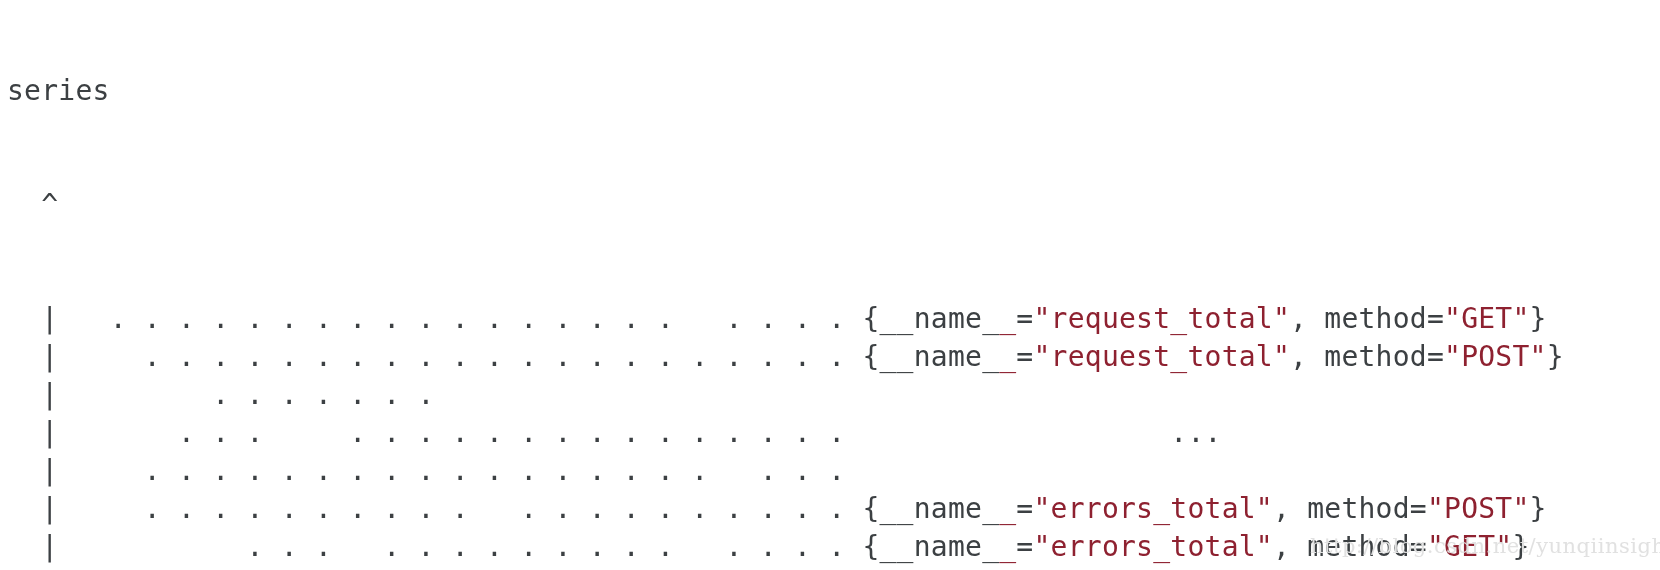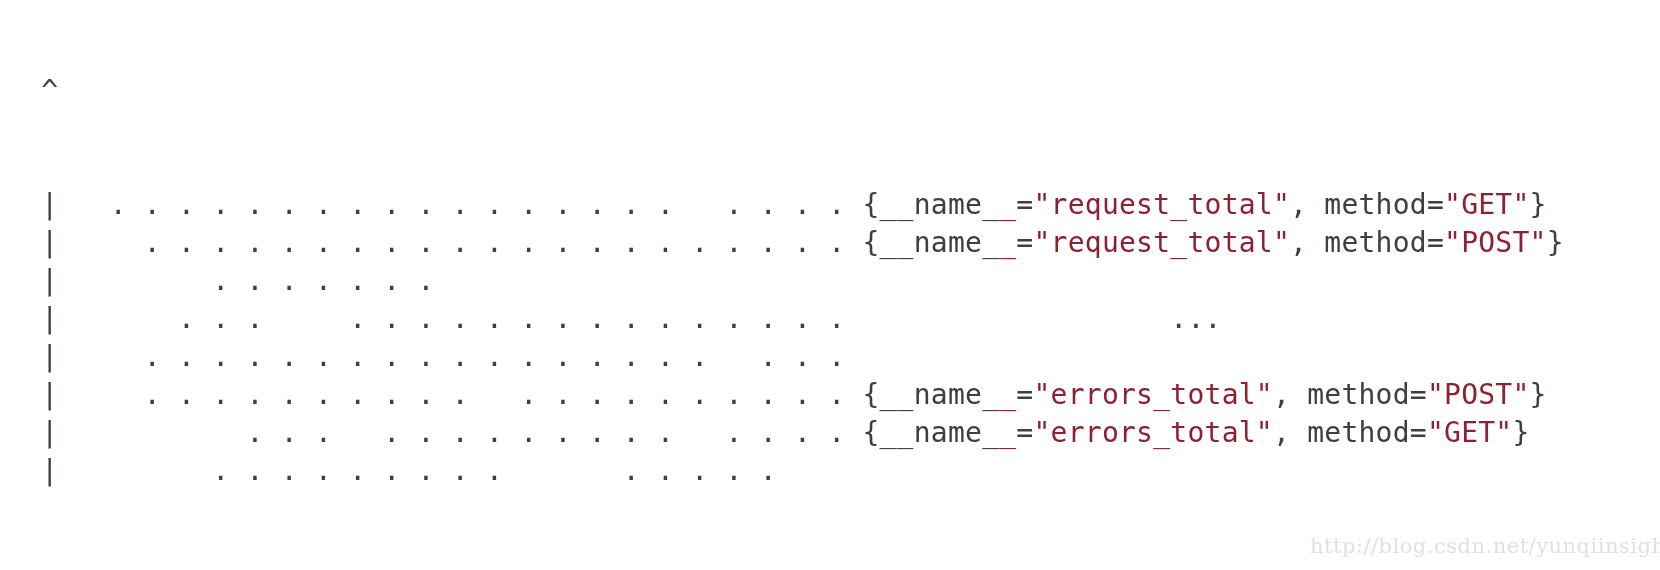--- a/index.html
+++ b/index.html
@@ -37,19 +37,20 @@
     font-size: 21px;
     letter-spacing: 0.5px;
     color: var(--wm, #e1e1e1);
     white-space: pre;
   }
 </style>
 </head>
 <body>
 
 <div class="art">
+  <div class="line">series</div>
   <div class="line">  ^</div>
   <div id="rows"><div class="line"><span>  |   . . . . . . . . . . . . . . . . .   . . . . </span><span>{__name_</span><span class="accent">_</span><span>=</span><span class="accent">"request_total"</span><span>, method=</span><span class="accent">"GET"</span><span>}</span></div><div class="line"><span>  |     . . . . . . . . . . . . . . . . . . . . . </span><span>{__name_</span><span class="accent">_</span><span>=</span><span class="accent">"request_total"</span><span>, method=</span><span class="accent">"POST"</span><span>}</span></div><div class="line"><span>  |         . . . . . . .</span></div><div class="line"><span>  |       . . .     . . . . . . . . . . . . . . .</span><span>                   ...</span></div><div class="line"><span>  |     . . . . . . . . . . . . . . . . .   . . .</span></div><div class="line"><span>  |     . . . . . . . . . .   . . . . . . . . . . </span><span>{__name_</span><span class="accent">_</span><span>=</span><span class="accent">"errors_total"</span><span>, method=</span><span class="accent">"POST"</span><span>}</span></div><div class="line"><span>  |           . . .   . . . . . . . . .   . . . . </span><span>{__name_</span><span class="accent">_</span><span>=</span><span class="accent">"errors_total"</span><span>, method=</span><span class="accent">"GET"</span><span>}</span></div><div class="line"><span>  |         . . . . . . . . .       . . . . .</span></div></div>
   
   
 </div>
 
 <div class="watermark">http://blog.csdn.net/yunqiinsight</div>
 
 </body></html>

